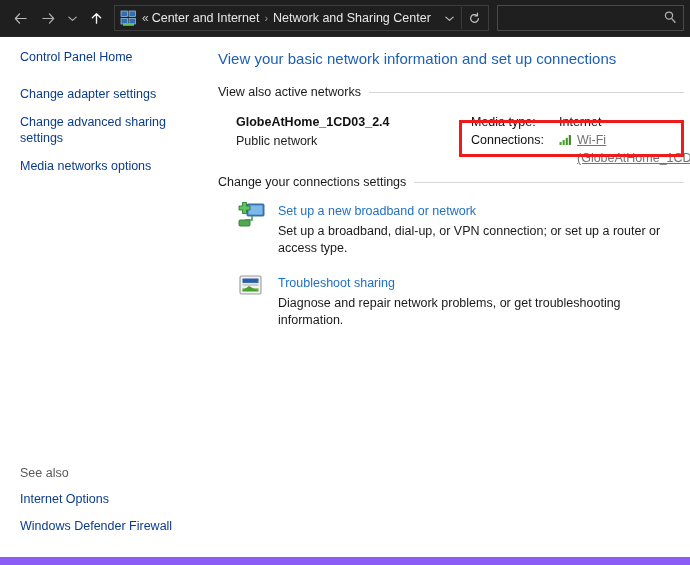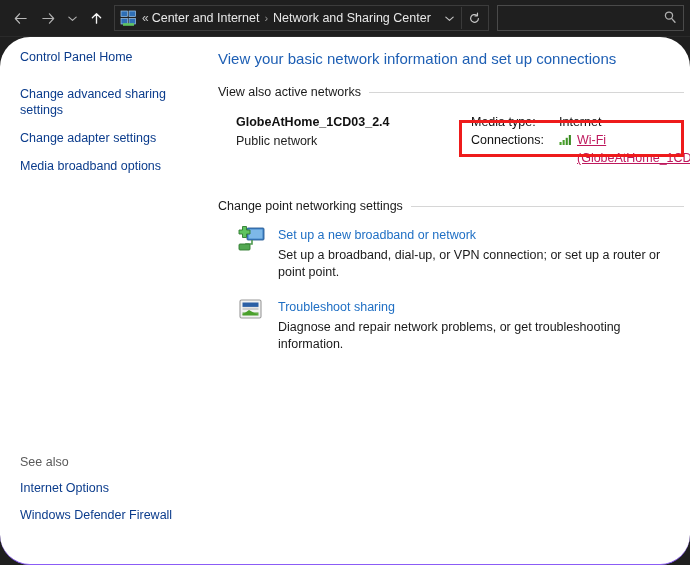--- a/index.html
+++ b/index.html
@@ -88,41 +88,40 @@
   }
   #search-input::placeholder { color: #6e6e6e; }
   #search-icon { color: #b0b0b0; font-size: 13px; flex: 0 0 auto; }
 
   
   #content {
     flex: 1 1 auto;
     background: #ffffff;
     display: flex;
     overflow: hidden;
-    border-bottom: 1px solid #8b5cf6;
-    border-radius: 30px;
+    border-bottom: 8px solid #8b5cf6;
   }
 
   
   #sidebar {
     flex: 0 0 210px;
     padding: 12px 0 0 20px;
     position: relative;
     display: flex; flex-direction: column;
   }
   .side-link {
     color: #0b3c8c;
     font-size: 12.5px;
     line-height: 16px;
     margin-bottom: 12px;
     max-width: 168px;
     cursor: pointer;
   }
   .side-gap { height: 9px; }
-  #seealso { margin-top: auto; padding-bottom: 30px; }
+  #seealso { margin-top: auto; padding-bottom: 12px; }
   #seealso-title {
     color: #5a5a5a; font-size: 12.5px; margin-bottom: 11px;
   }
   #seealso .side-link { margin-bottom: 11px; }
 
   
   #main {
     flex: 1 1 auto;
     padding: 12px 6px 4px 8px;
     min-width: 0;
@@ -143,32 +142,32 @@
     flex: 0 0 auto; padding-right: 8px;
   }
   .section-head .rule {
     flex: 1 1 auto; height: 1px; background: #d6d6d6;
   }
 
   
   #active-net {
     display: flex;
     padding: 0 0 0 18px;
-    margin-bottom: 32px;
+    margin-bottom: 8px;
     position: relative;
   }
   #net-left { flex: 0 0 235px; padding-top: 2px; }
   #net-name { font-size: 12.5px; font-weight: bold; color: #111; line-height: 18px; }
   #net-type { font-size: 12.5px; color: #222; line-height: 18px; margin-top: 1px; }
 
   #net-right { flex: 1 1 auto; padding-top: 2px; }
   .net-row { display: flex; line-height: 18px; }
   .net-key { flex: 0 0 88px; font-size: 12.5px; color: #111; }
   .net-val { font-size: 12.5px; color: #111; }
-  .net-val a { color: #be185d; text-decoration: underline; }
+  .net-val a { color: #737373; text-decoration: underline; }
 
   #signal { display:inline-block; width:14px; height:11px; margin-right:4px; vertical-align:-1px; }
 
   
   #redbox {
     position: absolute;
     left: 459px; top: 120px;
     width: 225px; height: 37px;
     border: 3px solid #ee1b1b;
     pointer-events: none;
@@ -253,23 +252,23 @@
         </svg>
       </span>
     </div>
   </div>
 
   <div id="content">
 
     <div id="sidebar">
       <div class="side-link">Control Panel Home</div>
       <div class="side-gap"></div>
+      <div class="side-link">Change adapter settings</div>
       <div class="side-link">Change advanced sharing settings</div>
-      <div class="side-link">Change adapter settings</div>
-      <div class="side-link">Media broadband options</div>
+      <div class="side-link">Media networks options</div>
 
       <div id="seealso">
         <div id="seealso-title">See also</div>
         <div class="side-link">Internet Options</div>
         <div class="side-link">Windows Defender Firewall</div>
       </div>
     </div>
 
     <div id="main">
       <h1 id="page-title">View your basic network information and set up connections</h1>
@@ -300,37 +299,37 @@
                   <rect x="9.8" y="1" width="2.1" height="10" fill="#37881e"></rect>
                 </svg>
               </span><a href="#">Wi-Fi</a><br>
               <a href="#" style="margin-left:18px;">(GlobeAtHome_1CD03</a>
             </span>
           </div>
         </div>
       </div>
 
       <div class="section-head">
-        <span class="lbl">Change point networking settings</span>
+        <span class="lbl">Change your connections settings</span>
         <span class="rule"></span>
       </div>
 
       <div class="task">
         <div class="task-icon">
           <svg width="30" height="28" viewBox="0 0 30 28">
             <rect x="11" y="3" width="17" height="12" rx="1" fill="#3c7fc4" stroke="#2a5f96" stroke-width="0.9"></rect>
             <rect x="12.5" y="4.4" width="14" height="9.2" fill="#7db8e8"></rect>
             <path d="M16 15 L16 19 L10 19 L10 22" stroke="#4e9a4e" stroke-width="1.6" fill="none"></path>
             <rect x="3" y="19" width="11" height="6" rx="1" fill="#52a852" stroke="#2f7a2f" stroke-width="0.9"></rect>
             <path d="M6.5 1.5 H10.5 V5 H14 V9 H10.5 V12.5 H6.5 V9 H3 V5 H6.5 Z" fill="#5fc45f" stroke="#2f7a2f" stroke-width="0.9"></path>
           </svg>
         </div>
         <div class="task-body">
           <span class="task-link">Set up a new broadband or network</span>
-          <div class="task-desc">Set up a broadband, dial-up, or VPN connection; or set up a router or point point.</div>
+          <div class="task-desc">Set up a broadband, dial-up, or VPN connection; or set up a router or access type.</div>
         </div>
       </div>
 
       <div class="task">
         <div class="task-icon">
           <svg width="30" height="28" viewBox="0 0 30 28">
             <rect x="4" y="3" width="21" height="18" rx="1.5" fill="#f2f2f2" stroke="#9a9a9a" stroke-width="1.1"></rect>
             <rect x="6.5" y="5.5" width="16" height="4.4" fill="#2b5fa5"></rect>
             <rect x="6.5" y="10.6" width="16" height="2.4" fill="#cfcfcf"></rect>
             <path d="M6 18 L13 13 L22 18 Z" fill="#4aa02c"></path>

